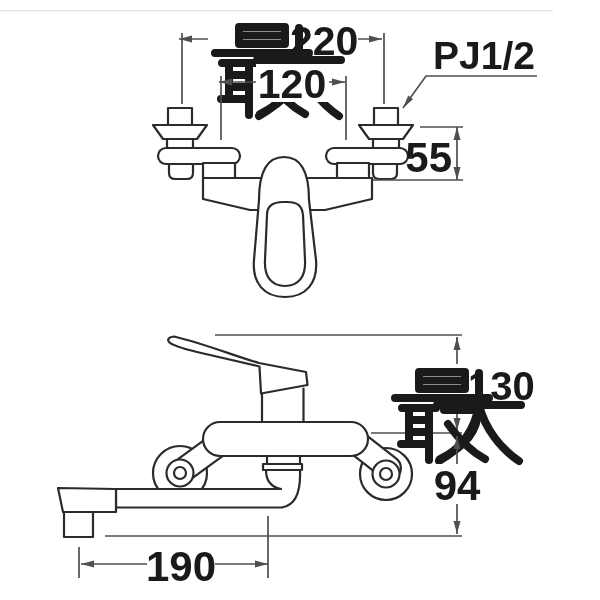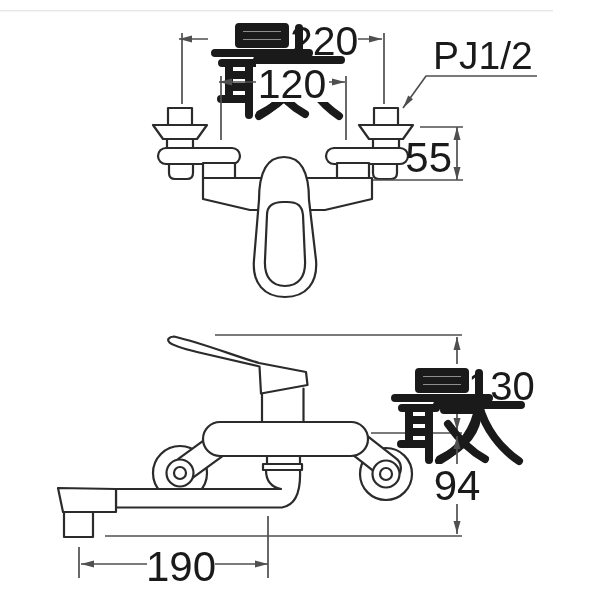--- a/index.html
+++ b/index.html
@@ -2,21 +2,21 @@
 <html style="--line: #2b2b2b; --dim: #4f4f4f; --text: #1a1a1a; --bg: #ffffff;"><head>
 <meta charset="utf-8">
 <style>
   :root{
     --line:#2b2b2b;
     --dim:#4f4f4f;
     --text:#1a1a1a;
     --bg:#ffffff;
   }
   html,body{margin:0;padding:0;background:var(--bg);}
-  .stage{width:553px;height:600px;position:relative;background:var(--bg);overflow:hidden;}
+  .stage{width:553px;height:600px;position:relative;background:var(--bg);overflow:hidden;font-weight:bold;}
   svg{display:block;}
   .outline{fill:#fff;stroke:var(--line);stroke-width:2.2;stroke-linejoin:round;stroke-linecap:round;}
   .open{fill:none;stroke:var(--line);stroke-width:2.2;stroke-linejoin:round;stroke-linecap:round;}
   .dimln{fill:none;stroke:var(--dim);stroke-width:1.7;stroke-linecap:butt;}
   .arr{fill:var(--dim);stroke:none;}
   .txt{fill:var(--text);font-family:"Liberation Sans","DejaVu Sans",sans-serif;}
   .bg{fill:#fff;stroke:none;}
   .glyph{stroke:var(--text);fill:none;stroke-width:8;stroke-linecap:round;stroke-linejoin:round;}
   .pageline{fill:#e7e7e7;stroke:none;}
 </style>

